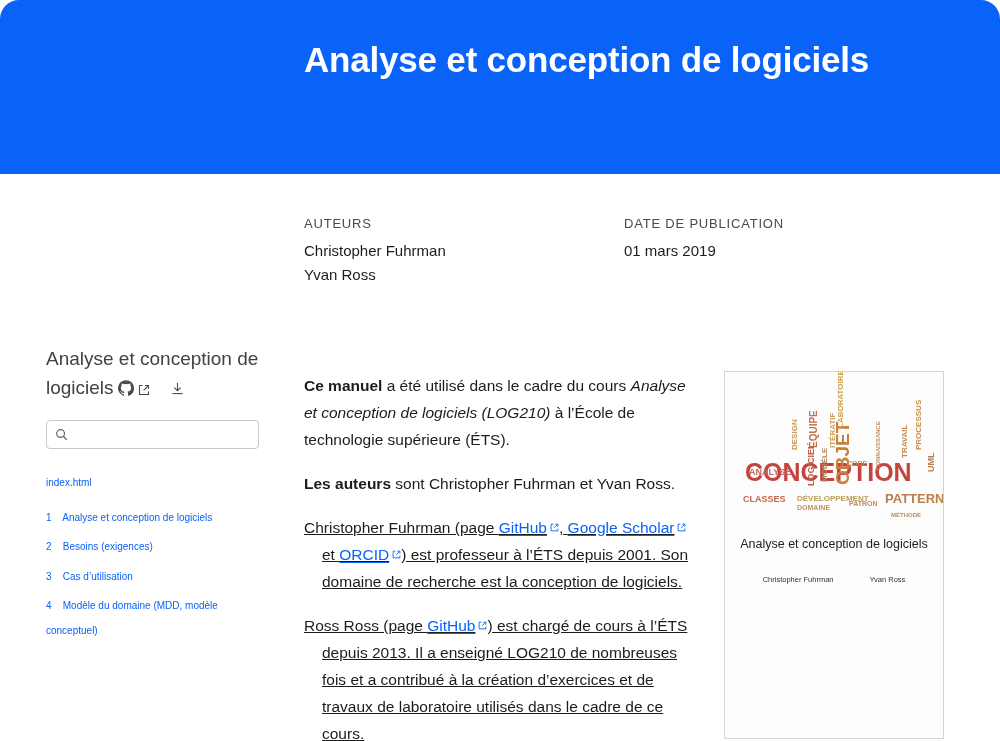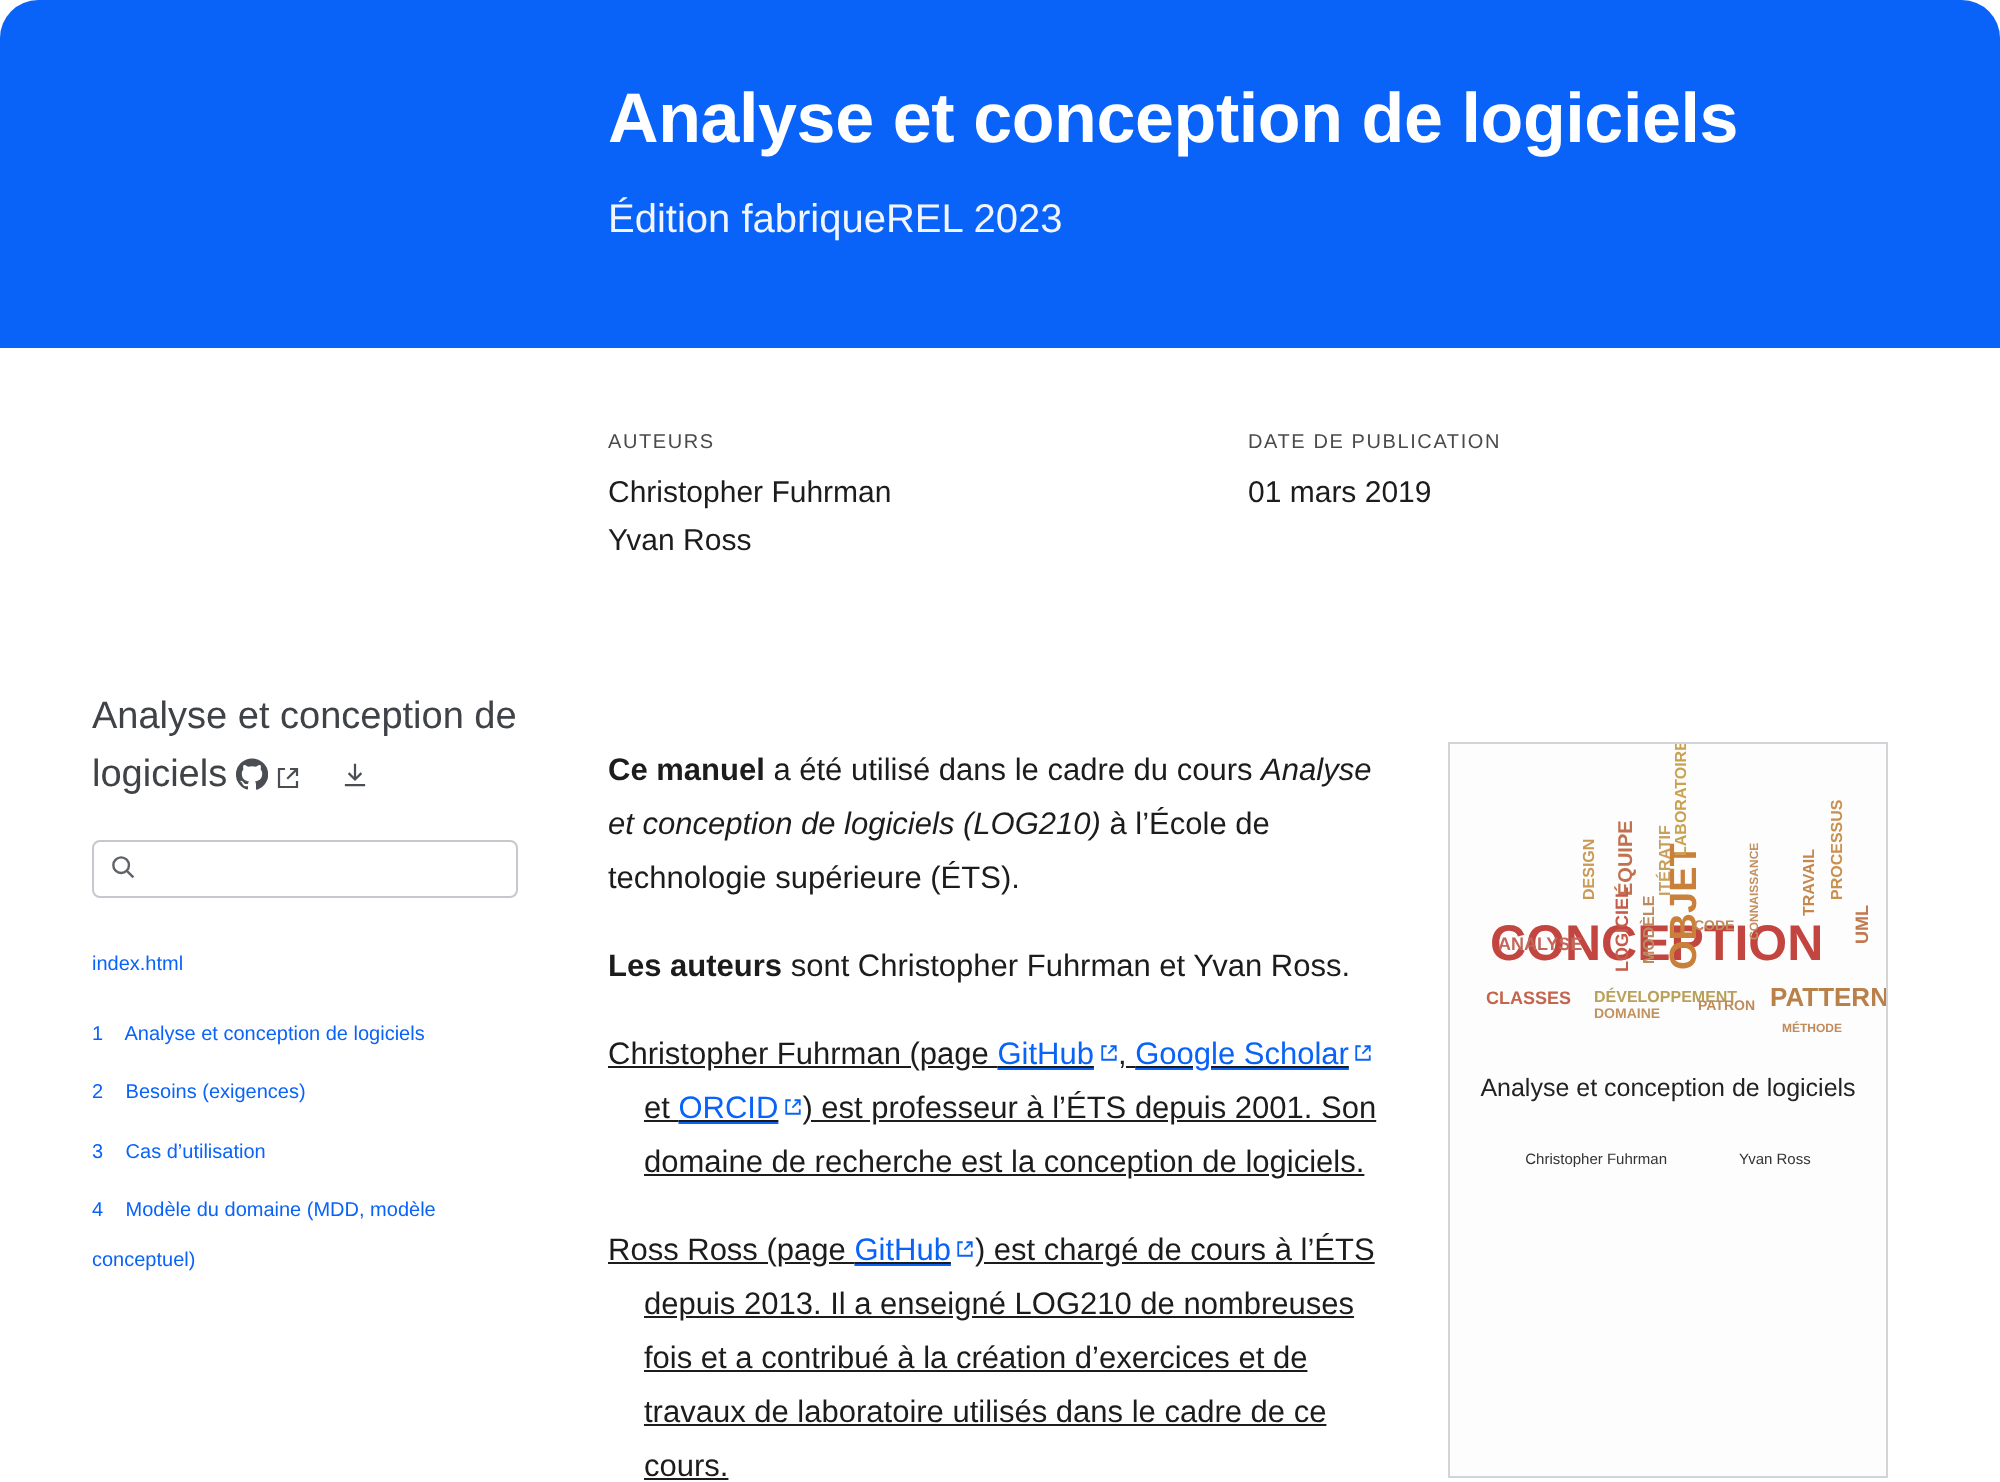--- a/index.html
+++ b/index.html
@@ -57,21 +57,21 @@
     left: 304px;
     top: 216px;
     width: 640px;
     display: flex;
     gap: 0;
   }
   .meta-block {
     width: 322px;
   }
   .meta-label {
-    font-size: 10px;
+    font-size: 13px;
     letter-spacing: 0.8px;
     text-transform: uppercase;
     color: #4a4a4a;
     margin-bottom: 8px;
   }
   .meta-value {
     font-size: 15px;
     line-height: 24px;
     color: #1c1c1c;
   }
@@ -231,21 +231,20 @@
   }
 </style>
 </head>
 <body>
 
 <div class="page">
 
   <div class="hero">
     <div class="hero-inner">
       <h1 class="hero-title">Analyse et conception de logiciels</h1>
-      <p class="hero-subtitle">Édition fabriqueREL 2023</p>
     </div>
   </div>
 
   <div class="meta">
     <div class="meta-block">
       <div class="meta-label">AUTEURS</div>
       <div class="meta-value">Christopher Fuhrman</div>
       <div class="meta-value">Yvan Ross</div>
     </div>
     <div class="meta-block">

